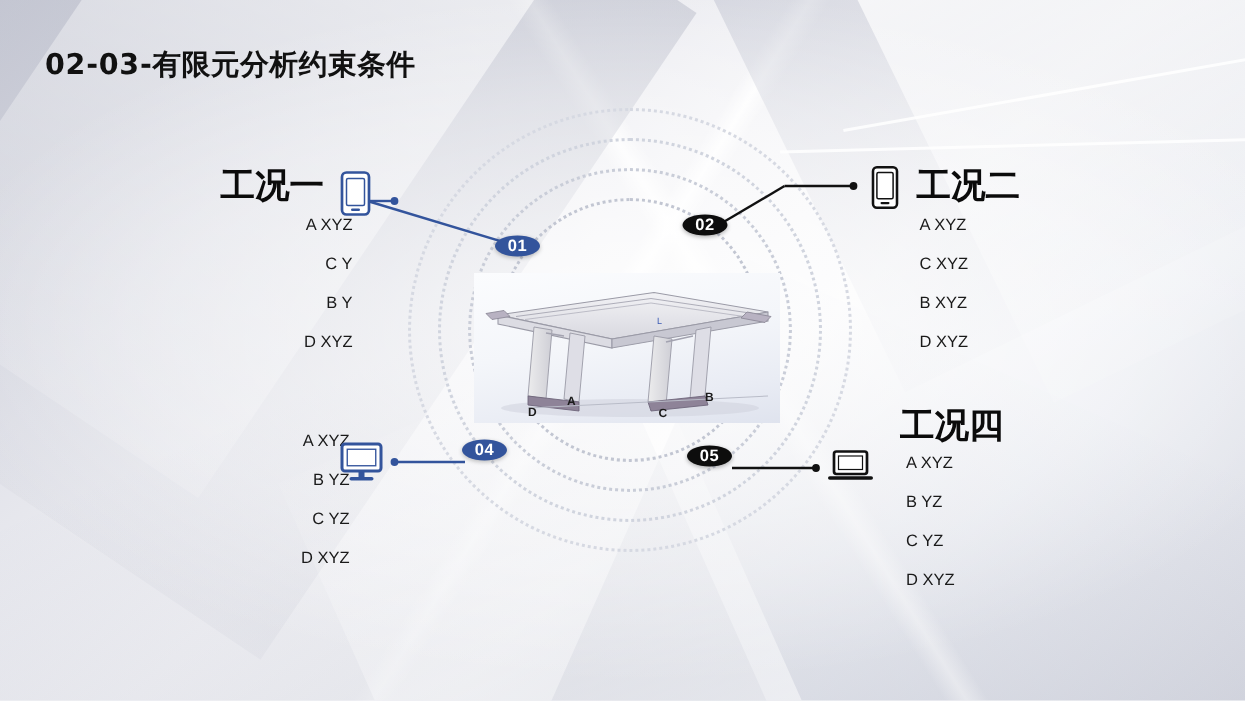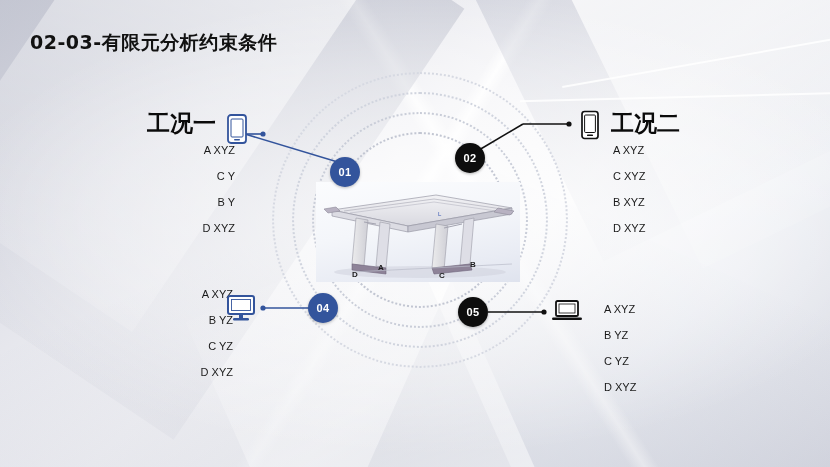--- a/index.html
+++ b/index.html
@@ -75,21 +75,21 @@
     position:absolute;font-size:23px;font-weight:bold;color:#0b0b0b;
     font-family:"DejaVu Sans","Liberation Sans",sans-serif;white-space:nowrap;
   }
   .qlist{position:absolute;font-size:11px;color:#1a1a1a;line-height:26px;white-space:nowrap;}
   .qlist div{font-family:"Liberation Sans",sans-serif;}
   .q-right{text-align:right;}
   .q-left{text-align:left;}
 
   
   .badge{
-    position:absolute;width:30px;height:30px;border-radius:50%;
+    position:absolute;width:30px;height:14px;border-radius:50%;
     display:flex;align-items:center;justify-content:center;
     color:#fff;font-size:11px;font-weight:bold;
     font-family:"Liberation Sans",sans-serif;letter-spacing:.3px;
   }
   .badge.blue{background:#33549c;box-shadow:0 1px 3px rgba(0,0,0,.25);}
   .badge.black{background:#0d0d0d;box-shadow:0 1px 3px rgba(0,0,0,.3);}
 
   
   #links{position:absolute;left:0;top:0;width:830px;height:467px;pointer-events:none;}
 
@@ -223,20 +223,21 @@
   </div>
   <div class="dev" style="left:226px;top:294px;">
     <svg width="30" height="28" viewBox="0 0 30 28">
       <rect x="2" y="2" width="26" height="18" rx="2" fill="#ffffff" stroke="#33549c" stroke-width="2"></rect>
       <rect x="5.5" y="5.5" width="19" height="11" fill="#ffffff" stroke="#33549c" stroke-width=".9"></rect>
       <rect x="13" y="20" width="4" height="4" fill="#33549c"></rect>
       <rect x="7" y="24" width="16" height="2.4" rx="1.2" fill="#33549c"></rect>
     </svg>
   </div>
 
+  <div class="qhead" style="left:600px;top:268px;">工况四</div>
   <div class="qlist q-left" style="left:604px;top:296px;width:180px;">
     <div>A XYZ</div>
     <div>B YZ</div>
     <div>C YZ</div>
     <div>D XYZ</div>
   </div>
   <div class="dev" style="left:551px;top:299px;">
     <svg width="32" height="24" viewBox="0 0 32 24">
       <rect x="5" y="2" width="22" height="15" rx="1.6" fill="#ffffff" stroke="#111111" stroke-width="1.8"></rect>
       <rect x="8" y="5" width="16" height="9" fill="#ffffff" stroke="#111111" stroke-width=".8"></rect>

